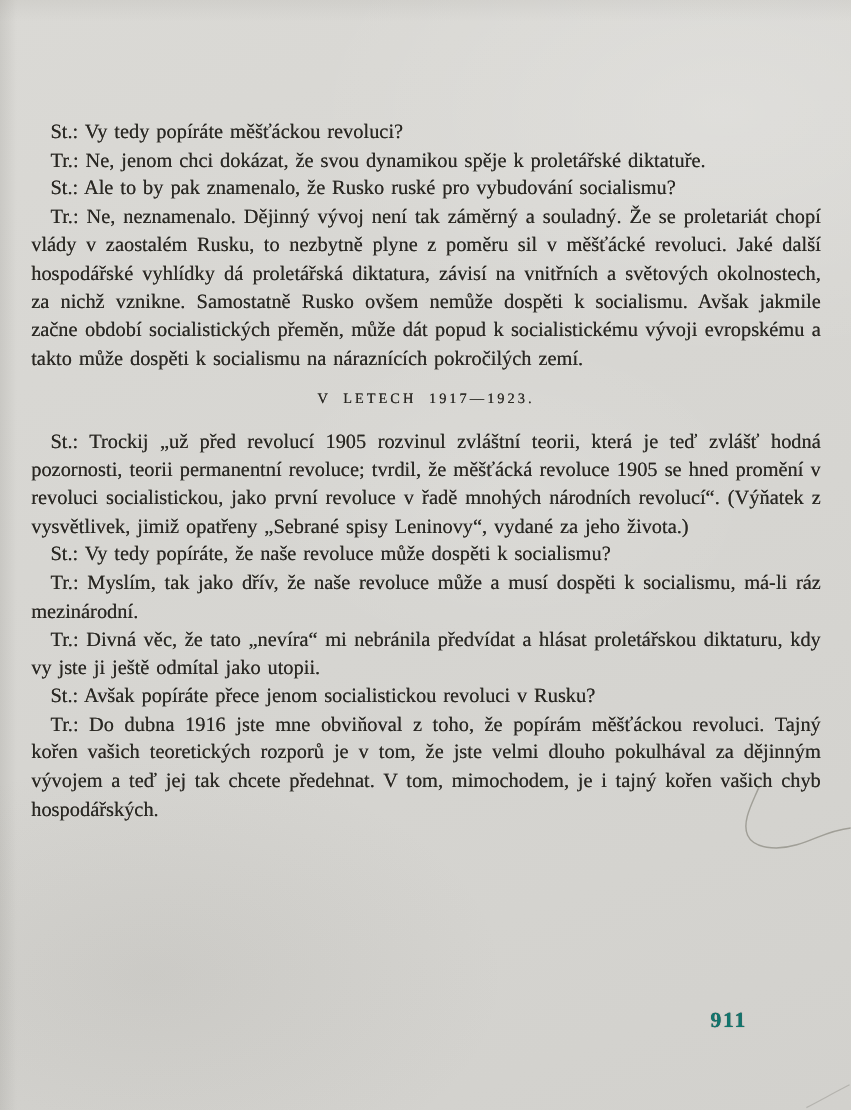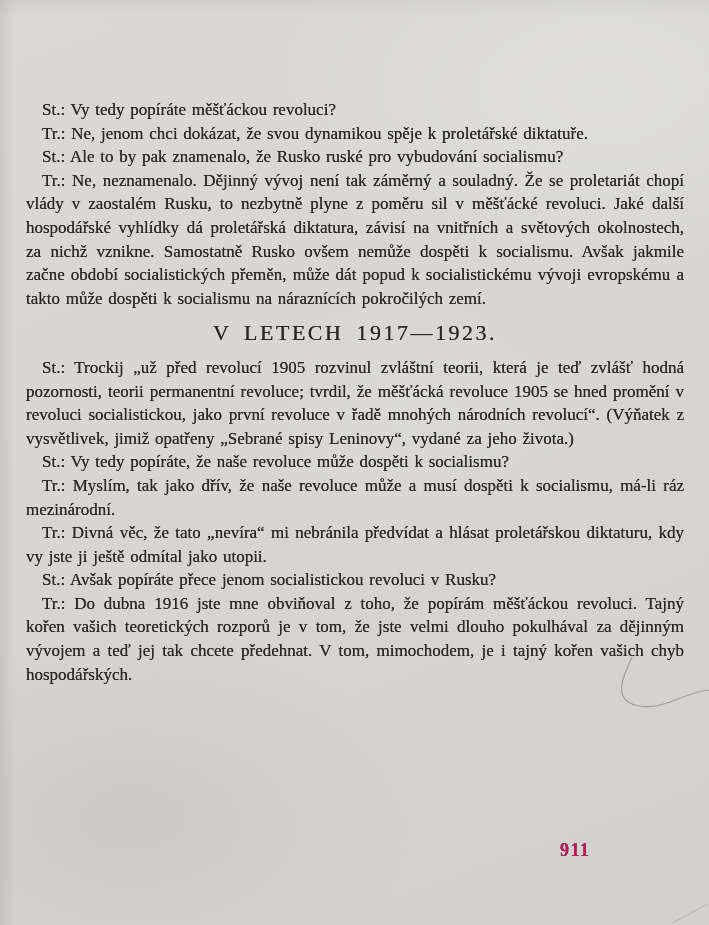--- a/index.html
+++ b/index.html
@@ -37,33 +37,33 @@
   .para {
     margin: 0;
     text-indent: 16px;
     text-align: justify;
     word-spacing: 1.5px;
   }
   .heading {
     margin: 11px 0 11px 0;
     text-align: center;
     text-indent: 0;
-    font-size: 22px;
+    font-size: 12px;
     letter-spacing: 2.5px;
     word-spacing: 5px;
     white-space: nowrap;
   }
   .page-number {
     position: absolute;
-    left: 560px;
+    left: 592px;
     top: 840px;
     font-size: 18px;
     font-weight: bold;
     letter-spacing: 1.5px;
-    color: #be185d;
+    color: #0f766e;
     text-shadow: 0 0 0.6px rgba(29,28,24,0.9);
   }
   .hair-artifact {
     position: absolute;
     left: 610px;
     top: 645px;
     pointer-events: none;
   }
   .corner-mark {
     position: absolute;

